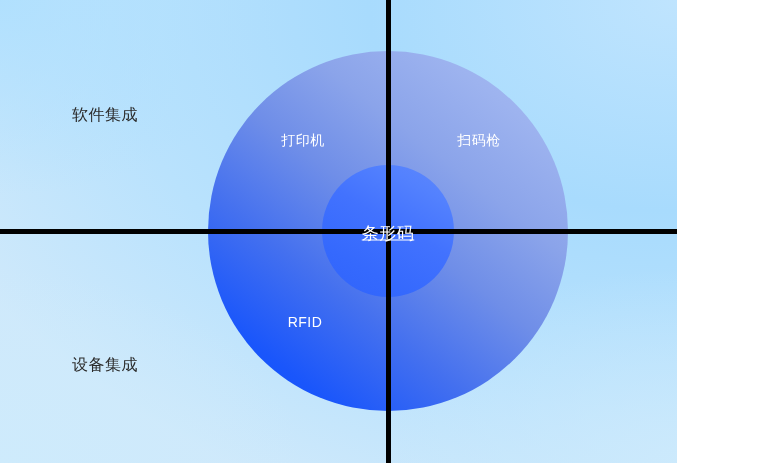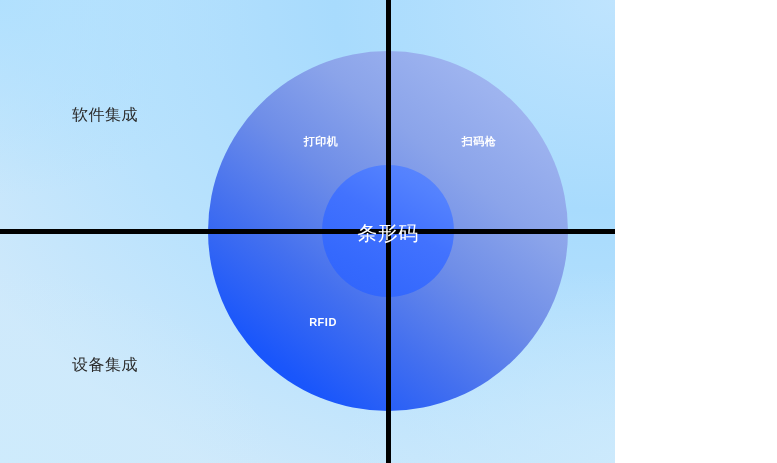--- a/index.html
+++ b/index.html
@@ -2,21 +2,21 @@
 <html><head>
 <meta charset="utf-8">
 <style>
   html, body {
     margin: 0;
     padding: 0;
     background: #ffffff;
   }
   #canvas {
     position: relative;
-    width: 615px;
+    width: 677px;
     height: 463px;
     overflow: hidden;
     font-family: "Liberation Sans", "DejaVu Sans", sans-serif;
   }
 
   
   .bg {
     position: absolute;
     inset: 0;
     background:
@@ -96,39 +96,39 @@
     transform: translate(-50%, -50%);
     letter-spacing: 0.5px;
   }
   .label-outer {
     color: #2b2b2b;
     font-size: 16px;
     font-weight: 400;
   }
   .label-inner {
     color: #ffffff;
-    font-size: 11px;
-    font-weight: 700;
-    margin-left: 18px;
+    font-size: 14px;
+    font-weight: 400;
   }
   .label-core {
     color: #ffffff;
-    font-size: 20px;
+    font-size: 17px;
     font-weight: 400;
+    text-decoration: underline;
   }
 
   
   .pos-sw-软件集成 { left: 105px; top: 115px; }
   .pos-auto       { left: 665px; top: 115px; }
   .pos-device-int { left: 105px; top: 365px; text-align: right; }
   .pos-label-band { left: 645px; top: 365px; }
 
   
   .pos-printer    { left: 303px; top: 141px; }
-  .pos-scanner    { left: 461px; top: 141px; text-align: center; }
+  .pos-scanner    { left: 479px; top: 141px; text-align: center; }
   .pos-rfid       { left: 305px; top: 322px; }
   .pos-rental     { left: 473px; top: 322px; }
 
   
   .pos-core       { left: 388px; top: 233px; }
 </style>
 </head>
 <body>
 
 <div id="canvas">

